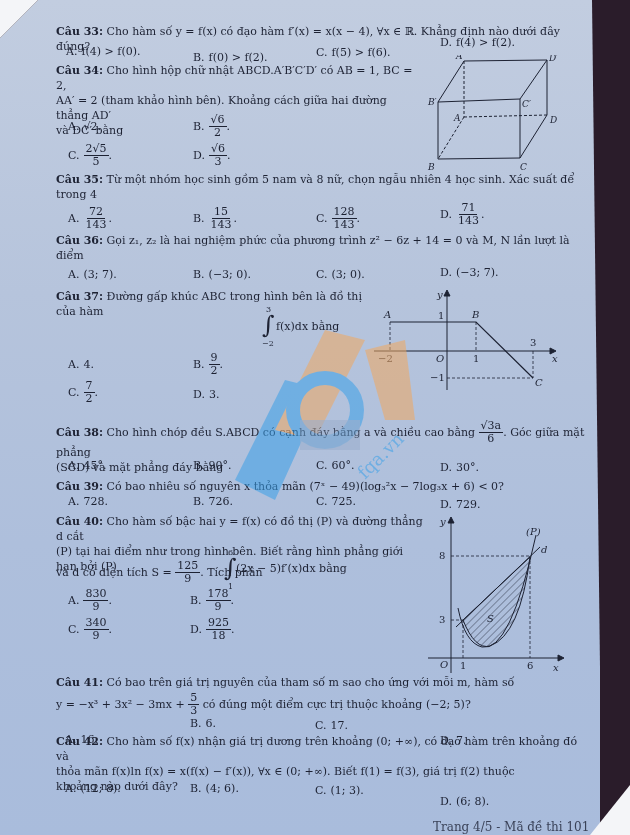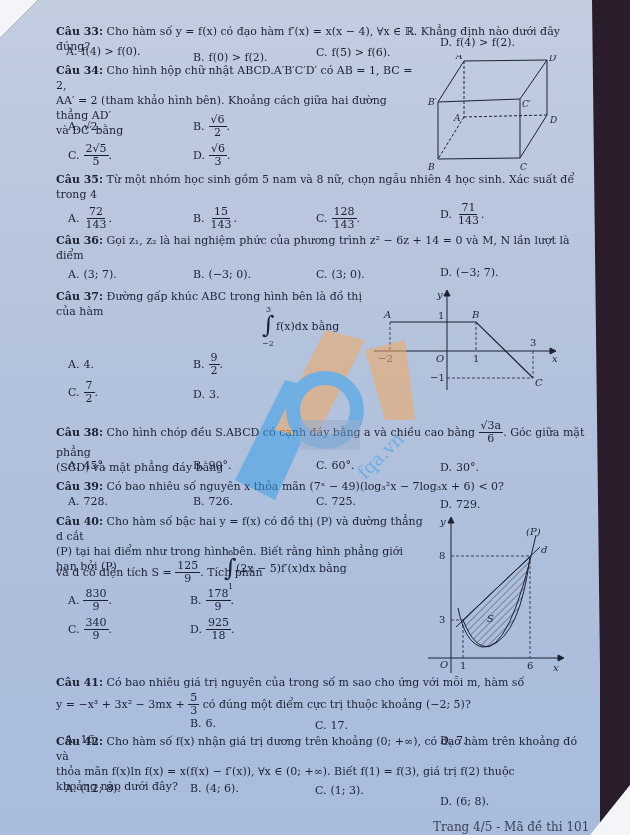--- a/index.html
+++ b/index.html
@@ -260,21 +260,21 @@
       <text x="20" y="10" font-style="italic">y</text>
       <text x="40" y="154">1</text>
       <text x="107" y="154">6</text>
       <text x="19" y="108">3</text>
       <text x="19" y="44">8</text>
     </g>
   </svg>
 
   <div class="q" style="top:675px; width:530px; text-align:justify;">
     <b>Câu 41:</b>
-    <span>Có bao nhiêu giá trị nguyên của trong số m sao cho ứng với mỗi m, hàm số</span>
+    <span>Có bao trên giá trị nguyên của tham số m sao cho ứng với mỗi m, hàm số</span>
   </div>
   <div class="q" style="top:692px; width:530px;">
     <span>y = −x³ + 3x² − 3mx +</span>
     <span class="frac">
         <span class="num">5</span>
         <span class="den">3</span>
       </span>
     <span>có đúng một điểm cực trị thuộc khoảng (−2; 5)?</span>
   </div>
   <div class="opt" style="left:65px; top:717px;margin-top:16px;"><span class="lbl">A.</span><span>16.</span></div>

